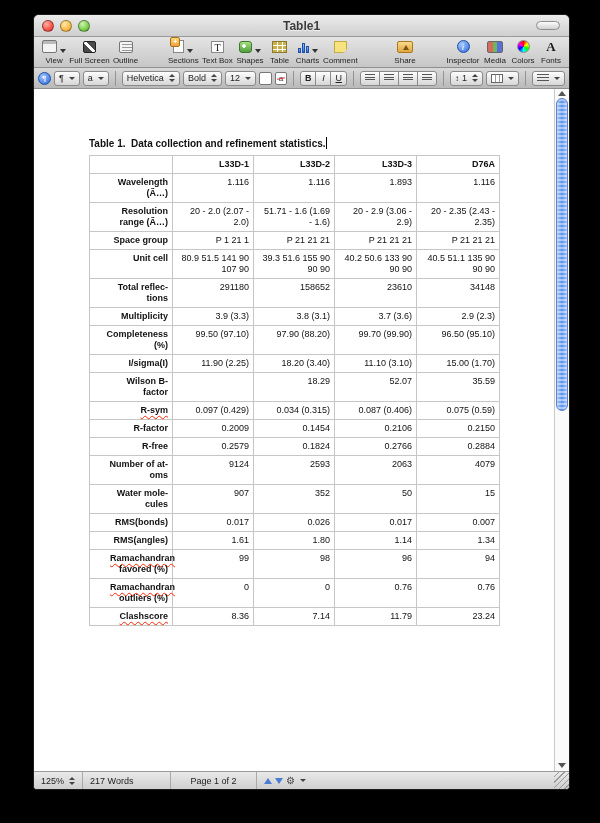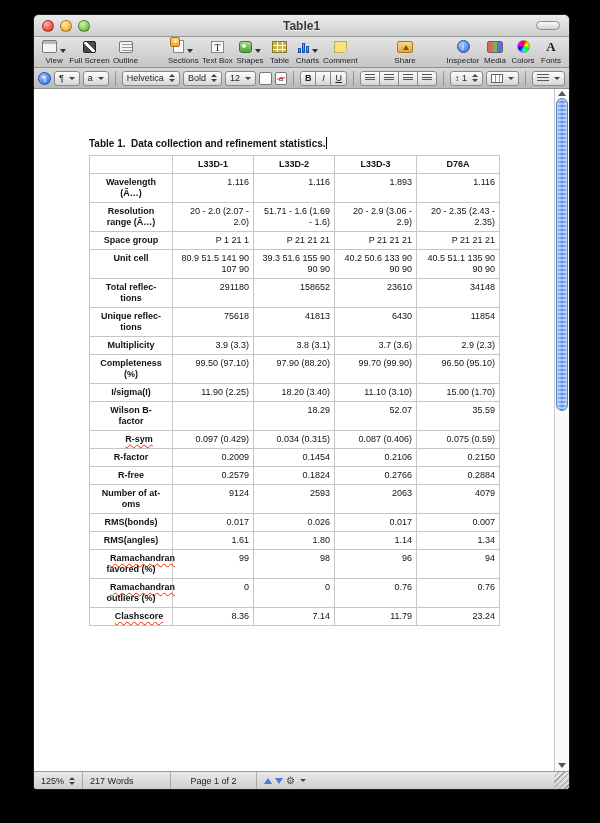--- a/index.html
+++ b/index.html
@@ -93,21 +93,21 @@
   
   .content{flex:1;display:flex;background:#fff;position:relative;min-height:0;}
   .page{flex:1;position:relative;background:#fff;}
   .caption{position:absolute;left:55px;top:48px;font-size:10px;font-weight:bold;color:#111;white-space:pre;}
   .cursor{display:inline-block;width:1px;height:12px;background:#000;vertical-align:-2px;}
   table.stats{position:absolute;left:55px;top:66px;border-collapse:collapse;table-layout:fixed;width:410px;
     font-size:9px;line-height:11px;color:#111;}
   table.stats col.c0{width:83px;} table.stats col.c1{width:81px;} table.stats col.c2{width:81px;}
   table.stats col.c3{width:82px;} table.stats col.c4{width:83px;}
   table.stats th,table.stats td{border:1px solid #c6c6c6;padding:3px 4px;vertical-align:top;}
-  table.stats th{text-align:center;font-weight:bold;}
+  table.stats th{text-align:right;font-weight:bold;}
   table.stats td{text-align:right;white-space:pre-line;}
   .l2{display:block;}
   .sq{text-decoration:underline wavy #ff2600 1px;text-underline-offset:2px;margin-left:16px;}
   
   .vscroll{flex:0 0 15px;background:#fafafa;border-left:1px solid #c9c9c9;position:relative;}
   .arr{position:absolute;left:0;width:14px;height:9px;display:flex;align-items:center;justify-content:center;}
   .arr b{width:0;height:0;border-left:4px solid transparent;border-right:4px solid transparent;}
   .arr.up{top:0;} .arr.up b{border-bottom:5px solid #555;}
   .arr.dn{bottom:1px;} .arr.dn b{border-top:5px solid #555;}
   .thumb{position:absolute;left:1px;top:9px;width:12px;height:313px;border-radius:7px;border:1px solid #5a82c8;
@@ -373,27 +373,20 @@
 90 90</td>
         </tr>
         <tr>
           <th><span>Total reflec-</span><span class="l2">tions</span></th>
           <td>291180</td>
           <td>158652</td>
           <td>23610</td>
           <td>34148</td>
         </tr>
         <tr>
-          <th><span>Unique reflec-</span><span class="l2">tions</span></th>
-          <td>75618</td>
-          <td>41813</td>
-          <td>6430</td>
-          <td>11854</td>
-        </tr>
-        <tr>
           <th><span>Multiplicity</span><span class="l2"></span></th>
           <td>3.9 (3.3)</td>
           <td>3.8 (3.1)</td>
           <td>3.7 (3.6)</td>
           <td>2.9 (2.3)</td>
         </tr>
         <tr>
           <th><span>Completeness</span><span class="l2">(%)</span></th>
           <td>99.50 (97.10)</td>
           <td>97.90 (88.20)</td>
@@ -434,20 +427,27 @@
           <td>0.1824</td>
           <td>0.2766</td>
           <td>0.2884</td>
         </tr>
         <tr>
           <th><span>Number of at-</span><span class="l2">oms</span></th>
           <td>9124</td>
           <td>2593</td>
           <td>2063</td>
           <td>4079</td>
+        </tr>
+        <tr>
+          <th><span>Water mole-</span><span class="l2">cules</span></th>
+          <td>907</td>
+          <td>352</td>
+          <td>50</td>
+          <td>15</td>
         </tr>
         <tr>
           <th><span>RMS(bonds)</span><span class="l2"></span></th>
           <td>0.017</td>
           <td>0.026</td>
           <td>0.017</td>
           <td>0.007</td>
         </tr>
         <tr>
           <th><span>RMS(angles)</span><span class="l2"></span></th>

